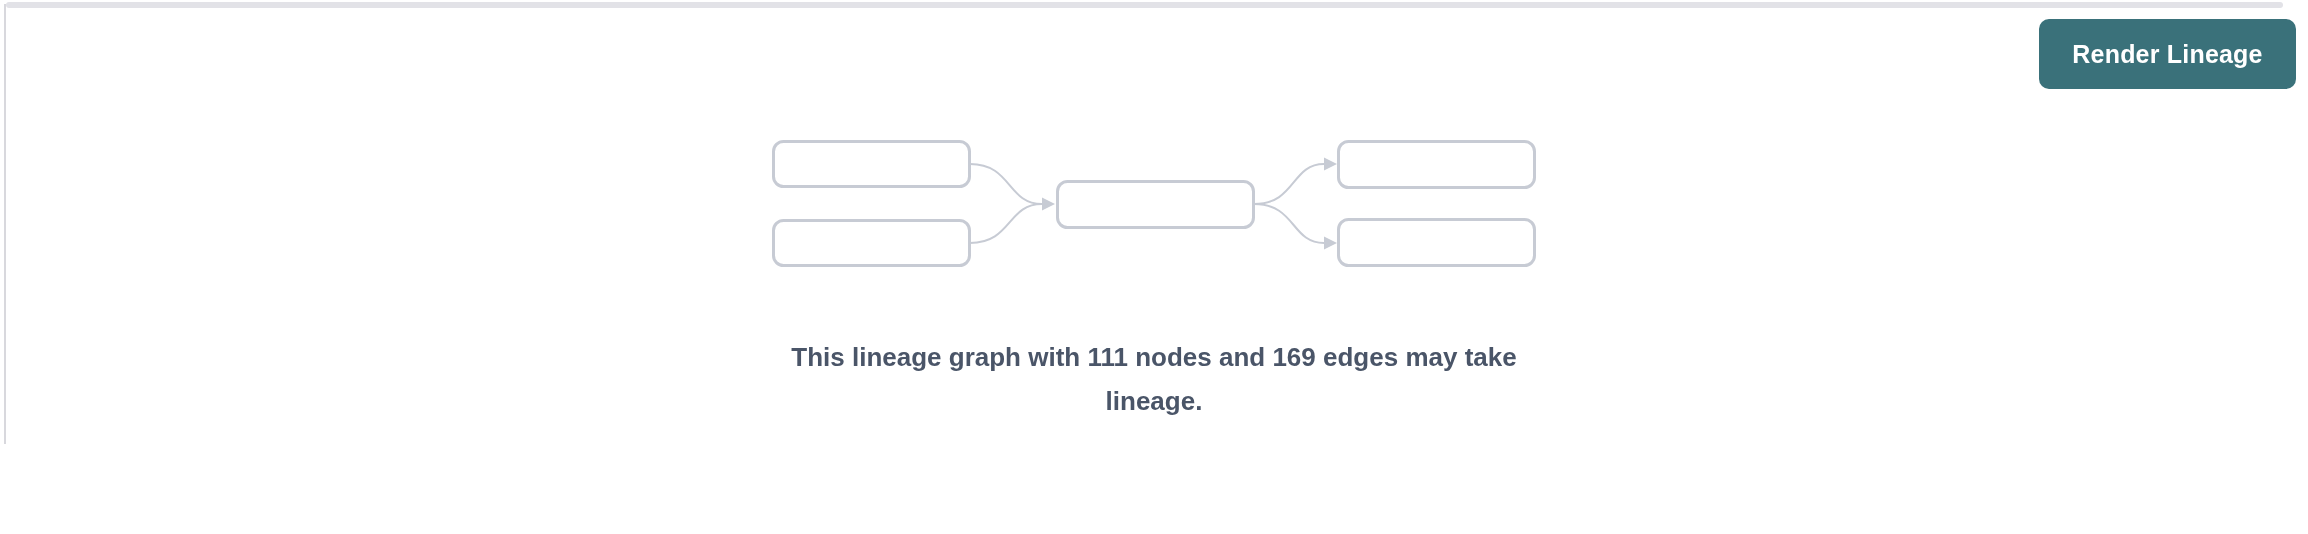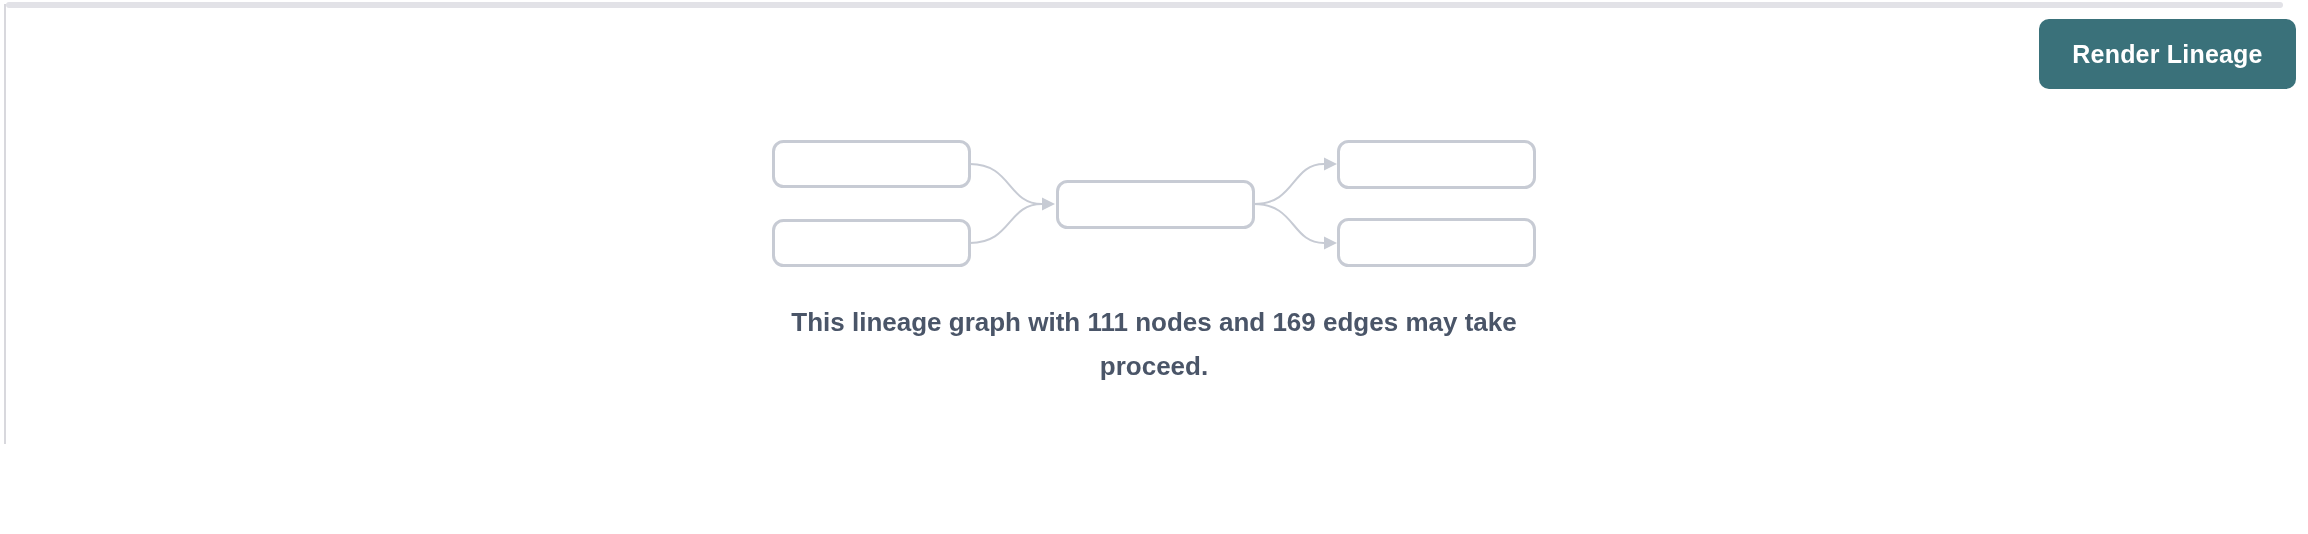--- a/index.html
+++ b/index.html
@@ -66,21 +66,21 @@
     display: flex;
     flex-direction: column;
     align-items: center;
   }
   .graphic {
     width: 780px;
     height: 135px;
     display: block;
   }
   .message {
-    margin-top: 30px;
+    margin-top: 65px;
     text-align: center;
     font-size: 26px;
     line-height: 44px;
     font-weight: 700;
     color: var(--text);
   }
   .message-line { white-space: nowrap; }
 </style>
 </head>
 <body>
@@ -113,17 +113,17 @@
         <rect x="9.5" y="6.5" width="196" height="45" rx="10"></rect>
         <rect x="9.5" y="85.5" width="196" height="45" rx="10"></rect>
         <rect x="293.5" y="46.5" width="196" height="46" rx="10"></rect>
         <rect x="574.5" y="6.5" width="196" height="46" rx="10"></rect>
         <rect x="574.5" y="84.5" width="196" height="46" rx="10"></rect>
       </g>
     </svg>
 
     <div class="message">
       <div class="message-line">This lineage graph with 111 nodes and 169 edges may take</div>
-      <div class="message-line">proceed.</div>
+      <div class="message-line">lineage.</div>
     </div>
 
   </div>
 </div>
 
 </body></html>

